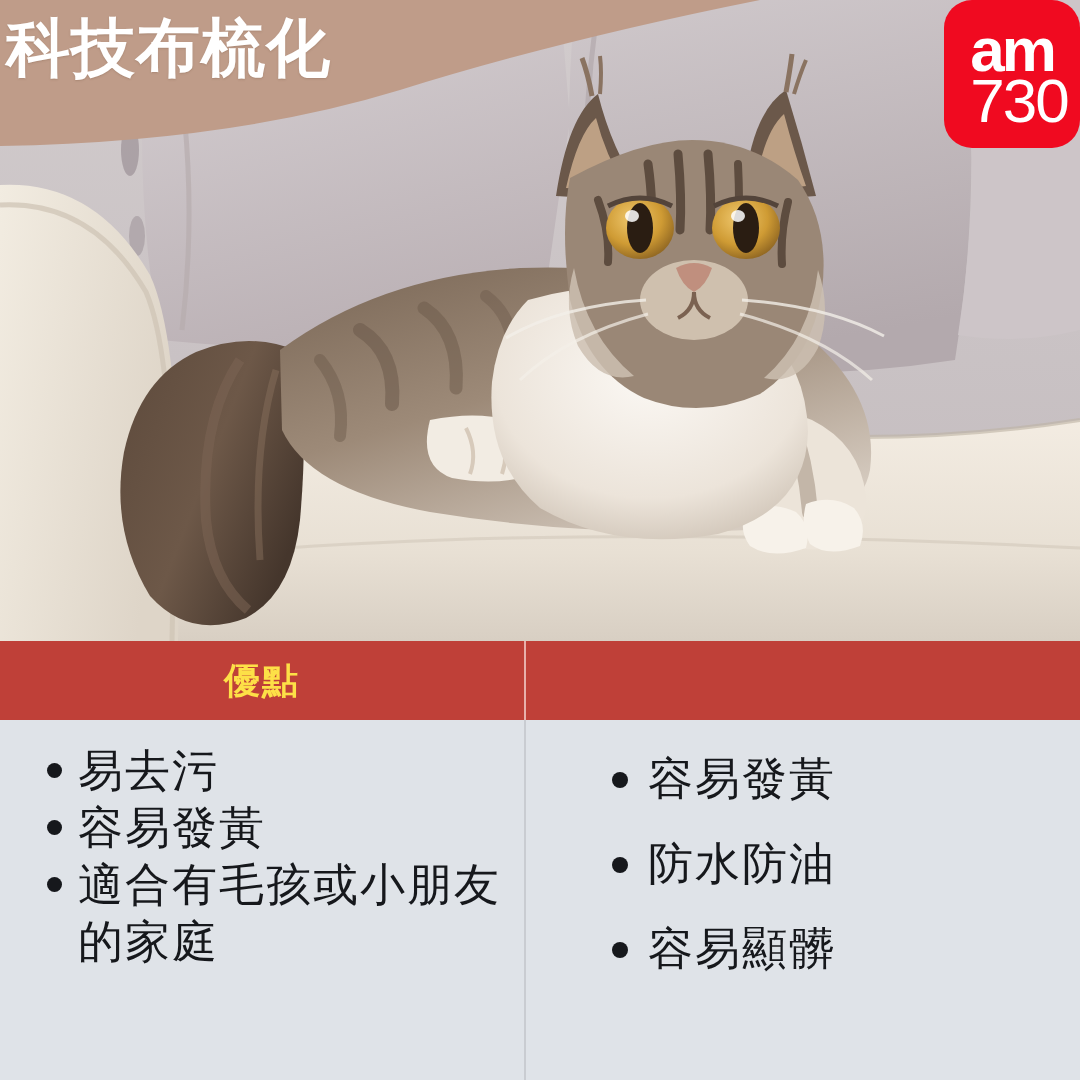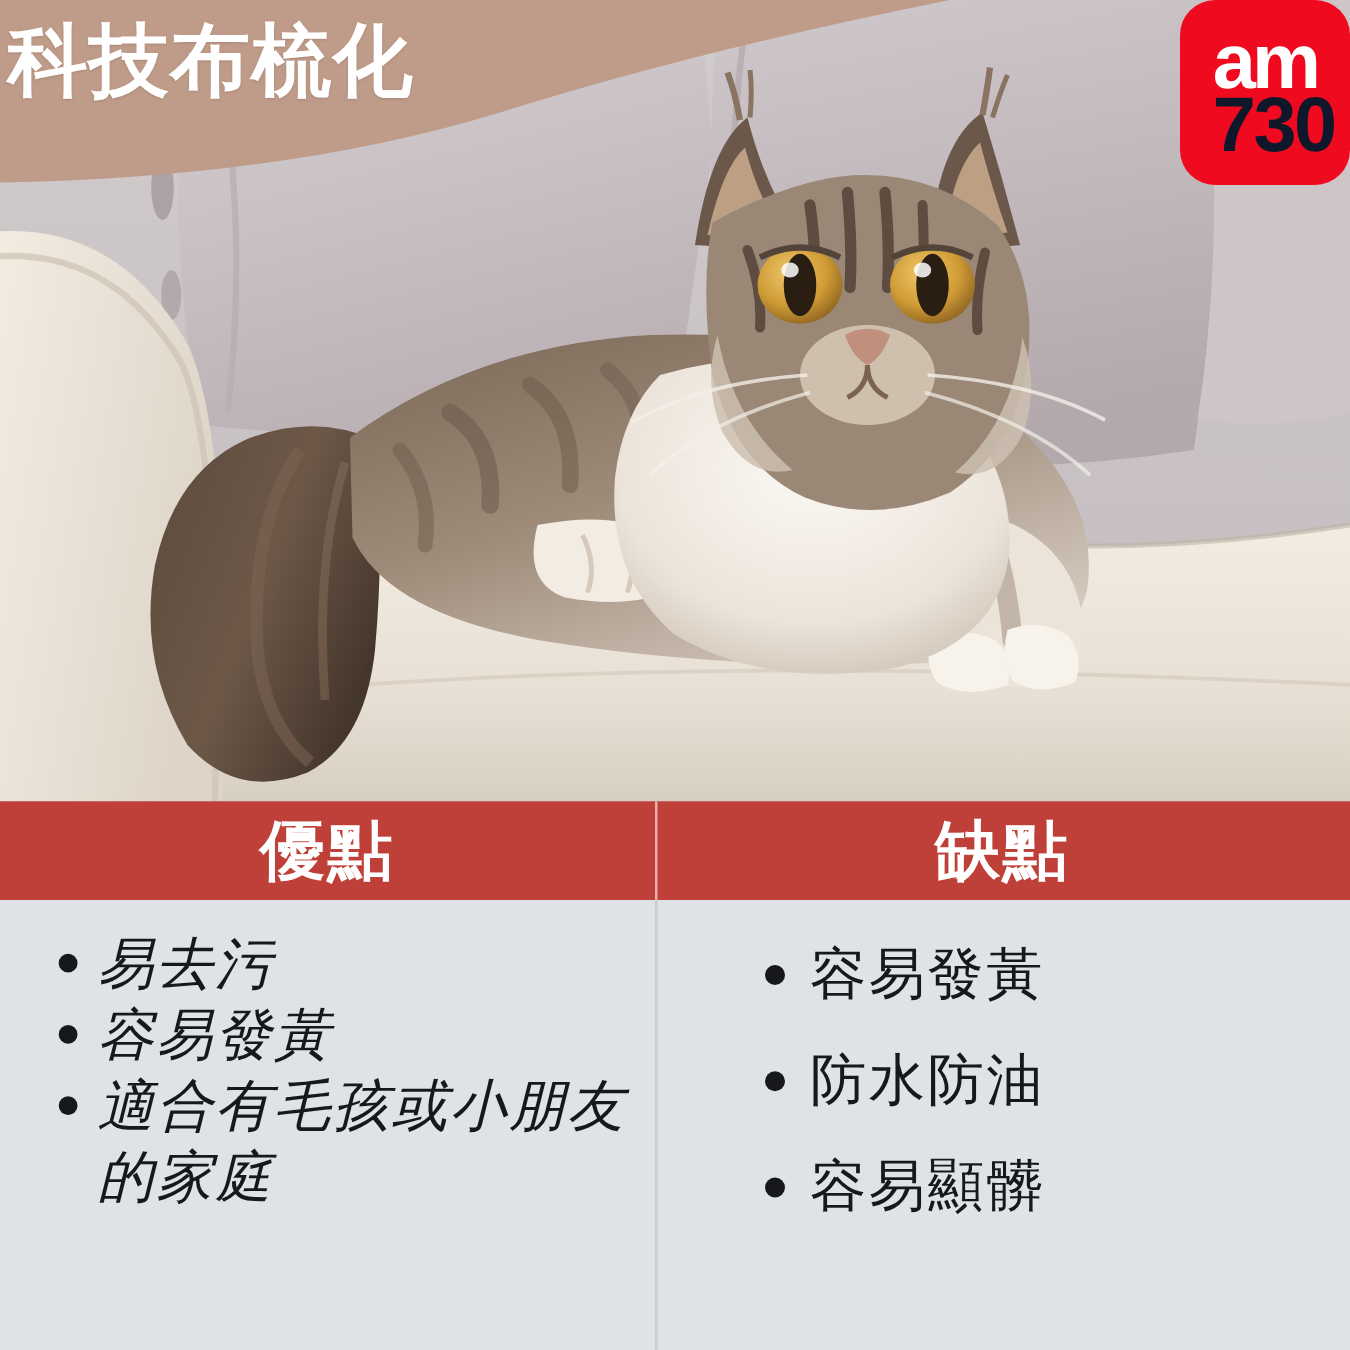--- a/index.html
+++ b/index.html
@@ -75,23 +75,23 @@
   }
   .logo-am {
     color: #ffffff;
     font-size: 62px;
     font-weight: bold;
     line-height: 0.82;
     letter-spacing: -3px;
     margin-top: 4px;
   }
   .logo-730 {
-    color: #0f172a;
+    color: #ffffff;
     font-size: 62px;
-    font-weight: bold;
+    font-weight: normal;
     line-height: 0.86;
     letter-spacing: -2px;
     margin-top: -2px;
     margin-left: 14px;
   }
 
   
   .header-bar {
     position: absolute;
     left: 0;
@@ -99,22 +99,22 @@
     width: 1080px;
     height: 79px;
     background: #bf4038;
     display: flex;
   }
   .header-cell {
     height: 79px;
     display: flex;
     align-items: center;
     justify-content: center;
-    color: #ffffff;
-    font-size: 52px;
+    color: #fde047;
+    font-size: 36px;
     font-weight: bold;
     letter-spacing: 2px;
     line-height: 1;
   }
   .header-cell.left  { width: 524px; }
   .header-cell.right { width: 556px; }
   .header-divider {
     position: absolute;
     left: 524px;
     top: 641px;
@@ -127,21 +127,21 @@
   .lists {
     position: absolute;
     left: 0;
     top: 720px;
     width: 1080px;
     height: 360px;
     background: #dfe3e8;
     display: flex;
   }
   .list-col { height: 360px; position: relative; }
-  .list-col.left  { width: 564px; font-style: italic; }
+  .list-col.left  { width: 564px; }
   .list-col.right { width: 448px; }
   .list-divider {
     position: absolute;
     left: 524px;
     top: 720px;
     width: 2px;
     height: 360px;
     background: #c9ccd1;
   }
 
@@ -340,21 +340,20 @@
     <div class="banner-title">科技布梳化</div>
   </div>
 
   <div class="logo">
     <div class="logo-am">am</div>
     <div class="logo-730">730</div>
   </div>
 
   <div class="header-bar">
     <div class="header-cell left">優點</div>
-    <div class="header-cell right">缺點</div>
   </div>
   <div class="header-divider"></div>
 
   <div class="lists">
     <div class="list-col left">
       <ul class="bullets">
         <li>易去污</li>
         <li>容易發黃</li>
         <li>適合有毛孩或小朋友的家庭</li>
       </ul>

